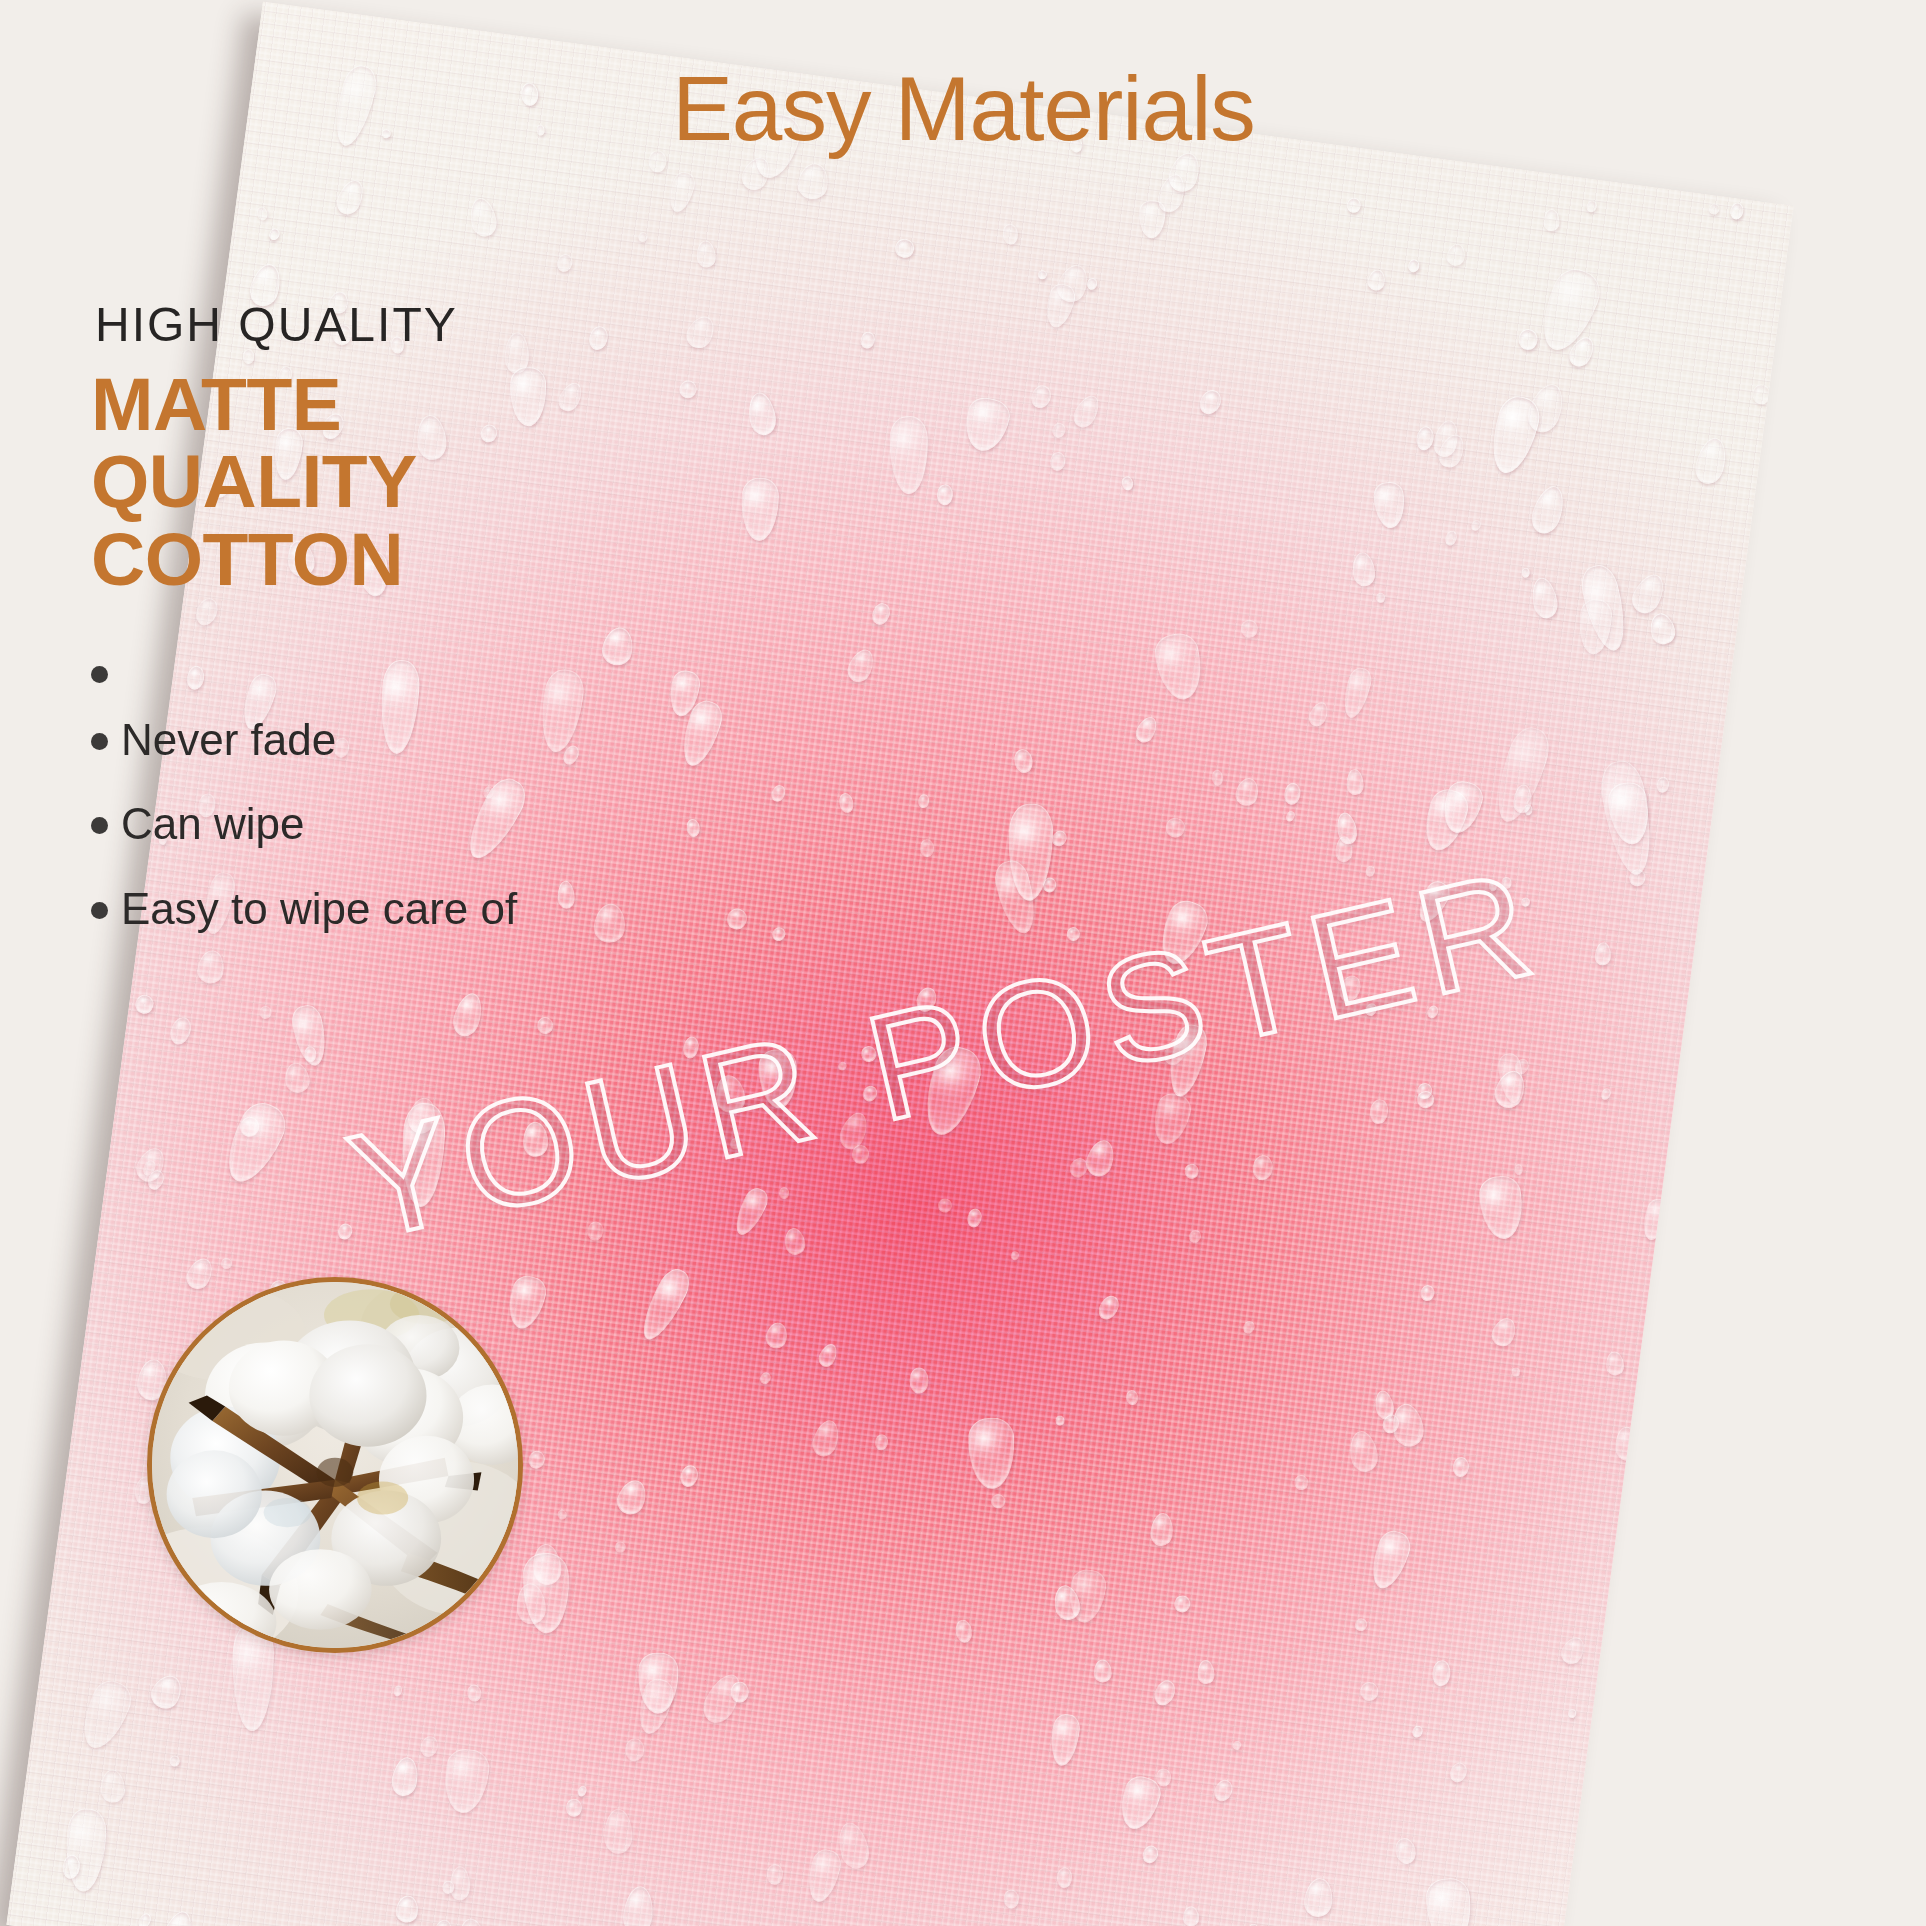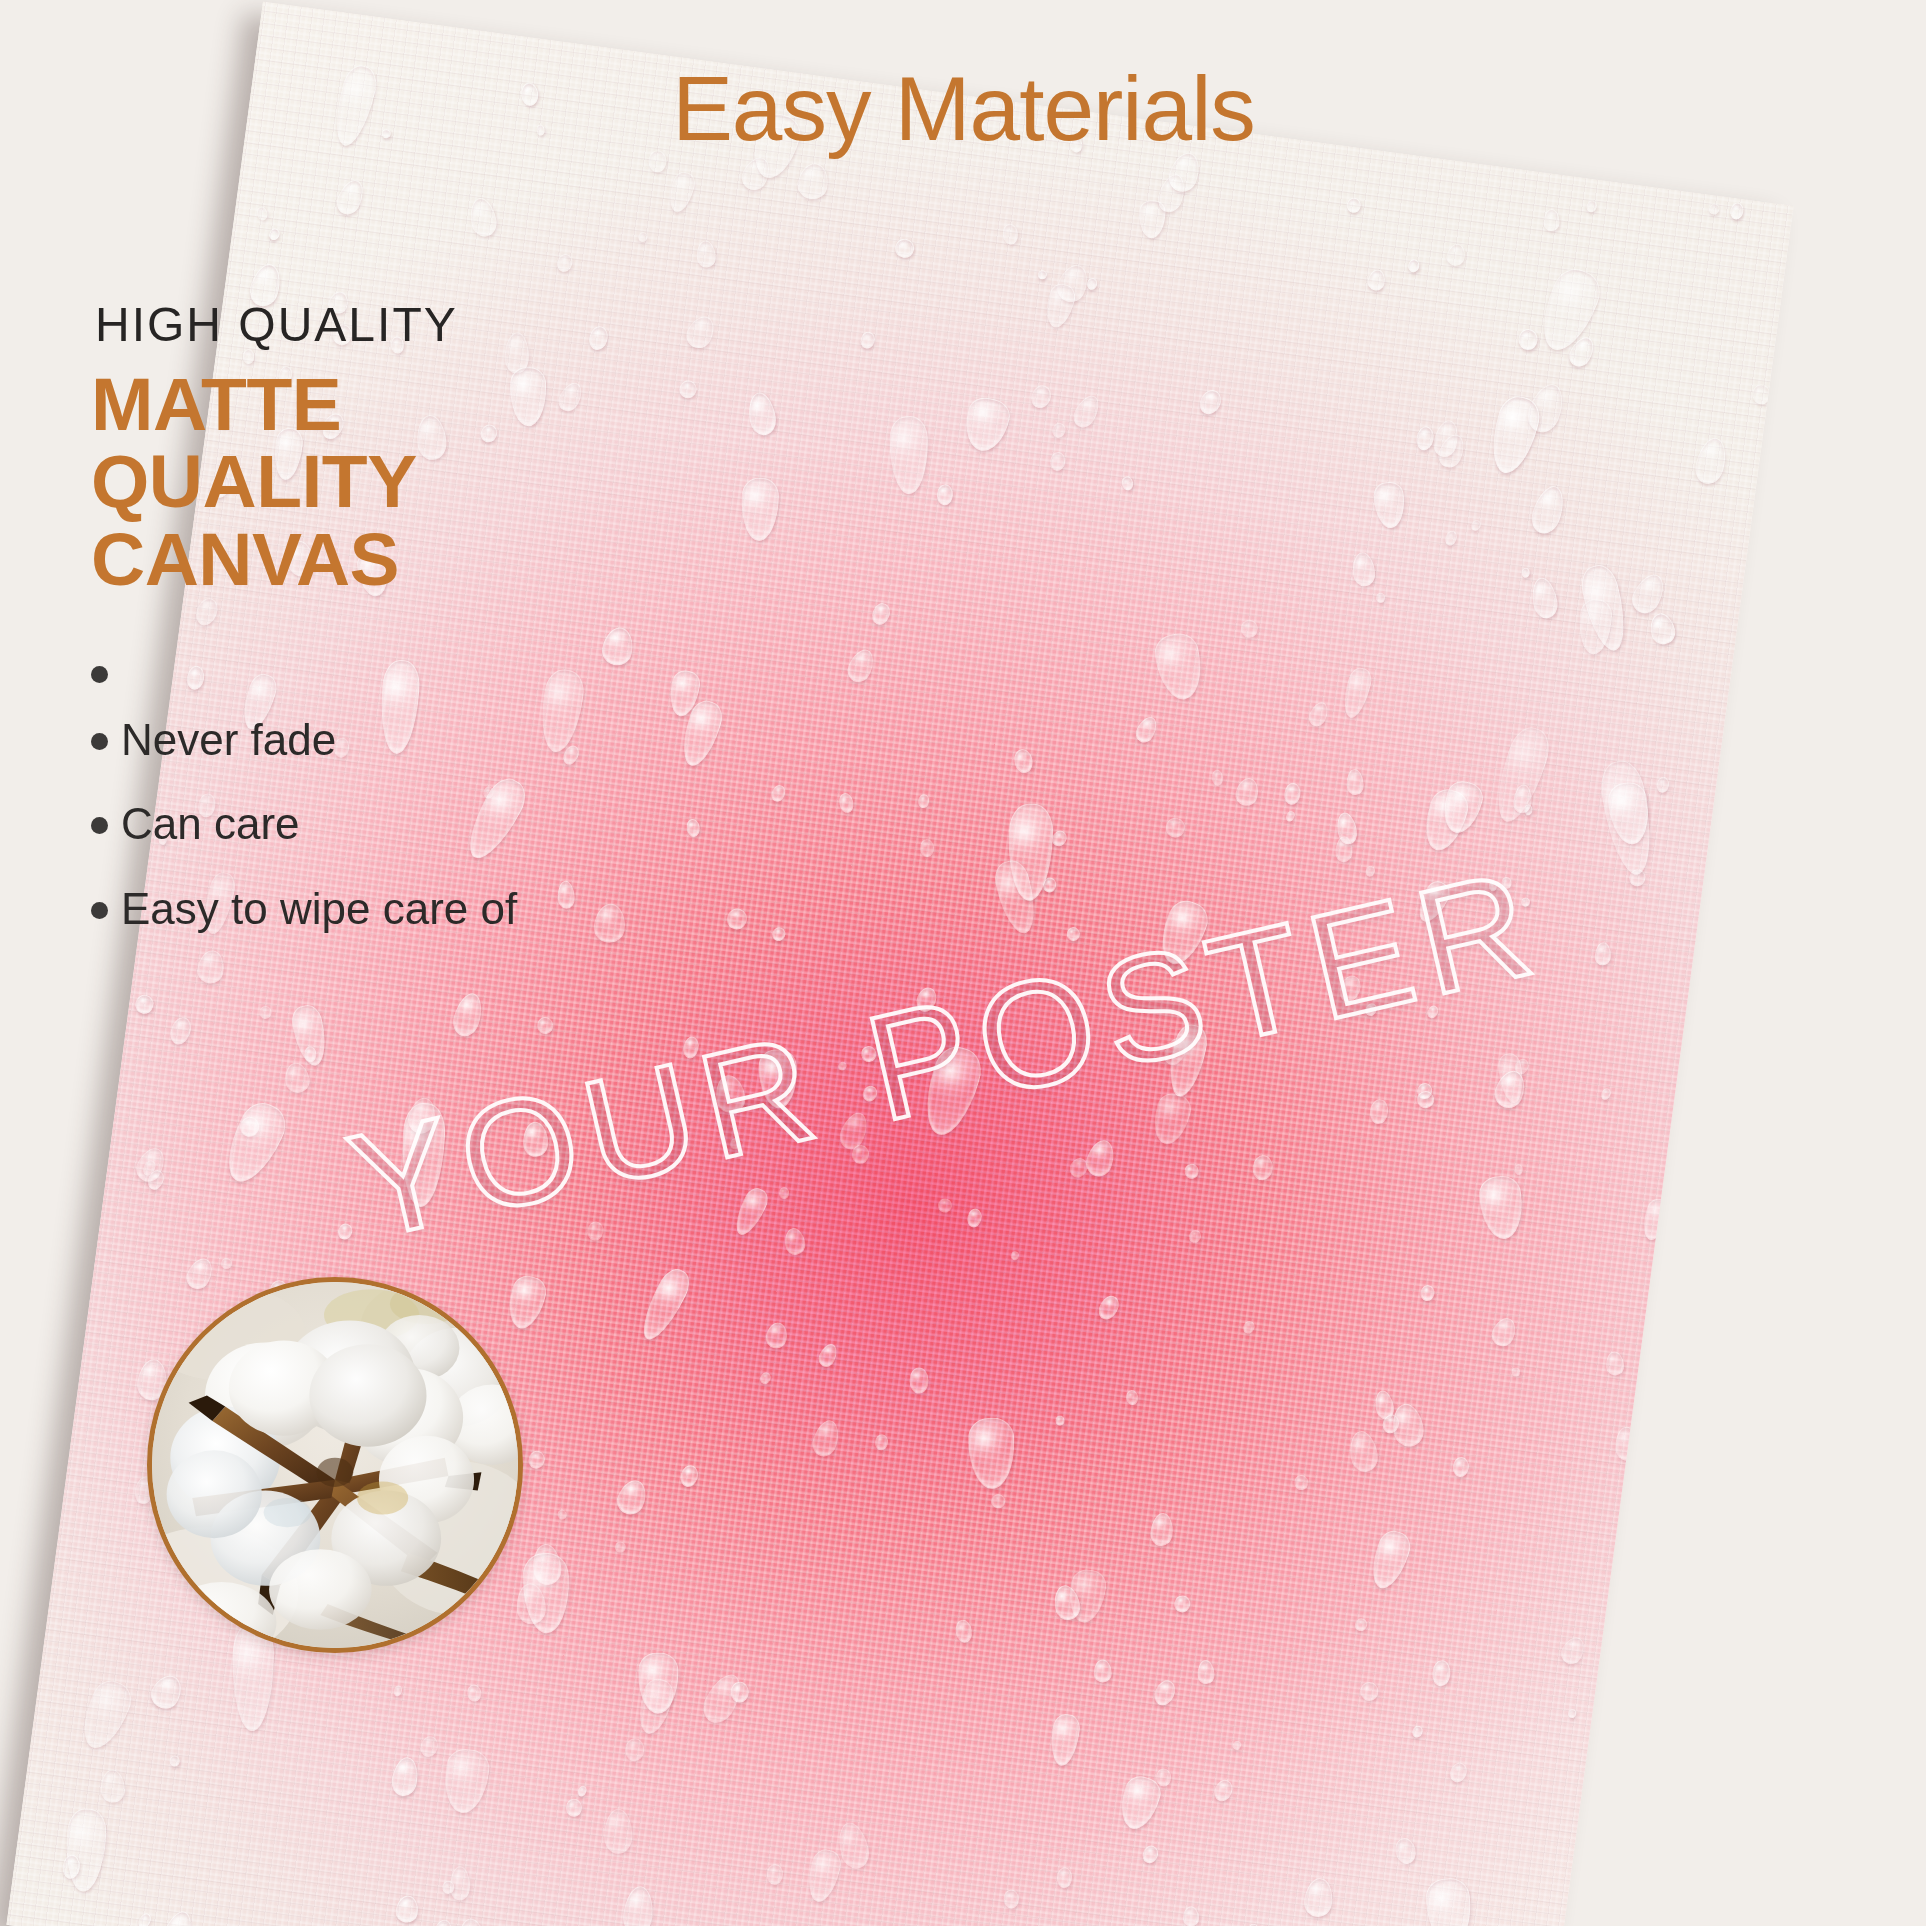--- a/index.html
+++ b/index.html
@@ -502,34 +502,34 @@
     </div>
   </div>
 
   <div class="title">Easy Materials</div>
 
   <div class="left-col">
     <div class="eyebrow">HIGH QUALITY</div>
 
     <div class="headline">
       <span class="l1">MATTE QUALITY</span>
-      <span class="l2">CANVAS</span>
+      <span class="l2">COTTON</span>
     </div>
 
     <ul class="features" id="feature-list">
         <li>
           <span class="bullet"></span>
         </li>
         <li>
           <span class="bullet"></span>
           <span class="ftext">Never fade</span>
         </li>
         <li>
           <span class="bullet"></span>
-          <span class="ftext">Can care</span>
+          <span class="ftext">Can wipe</span>
         </li>
         <li>
           <span class="bullet"></span>
           <span class="ftext">Easy to wipe care of</span>
         </li>
       </ul>
   </div>
 
   <div class="cotton">
     <svg viewBox="0 0 200 200" preserveAspectRatio="xMidYMid slice" aria-hidden="true">

